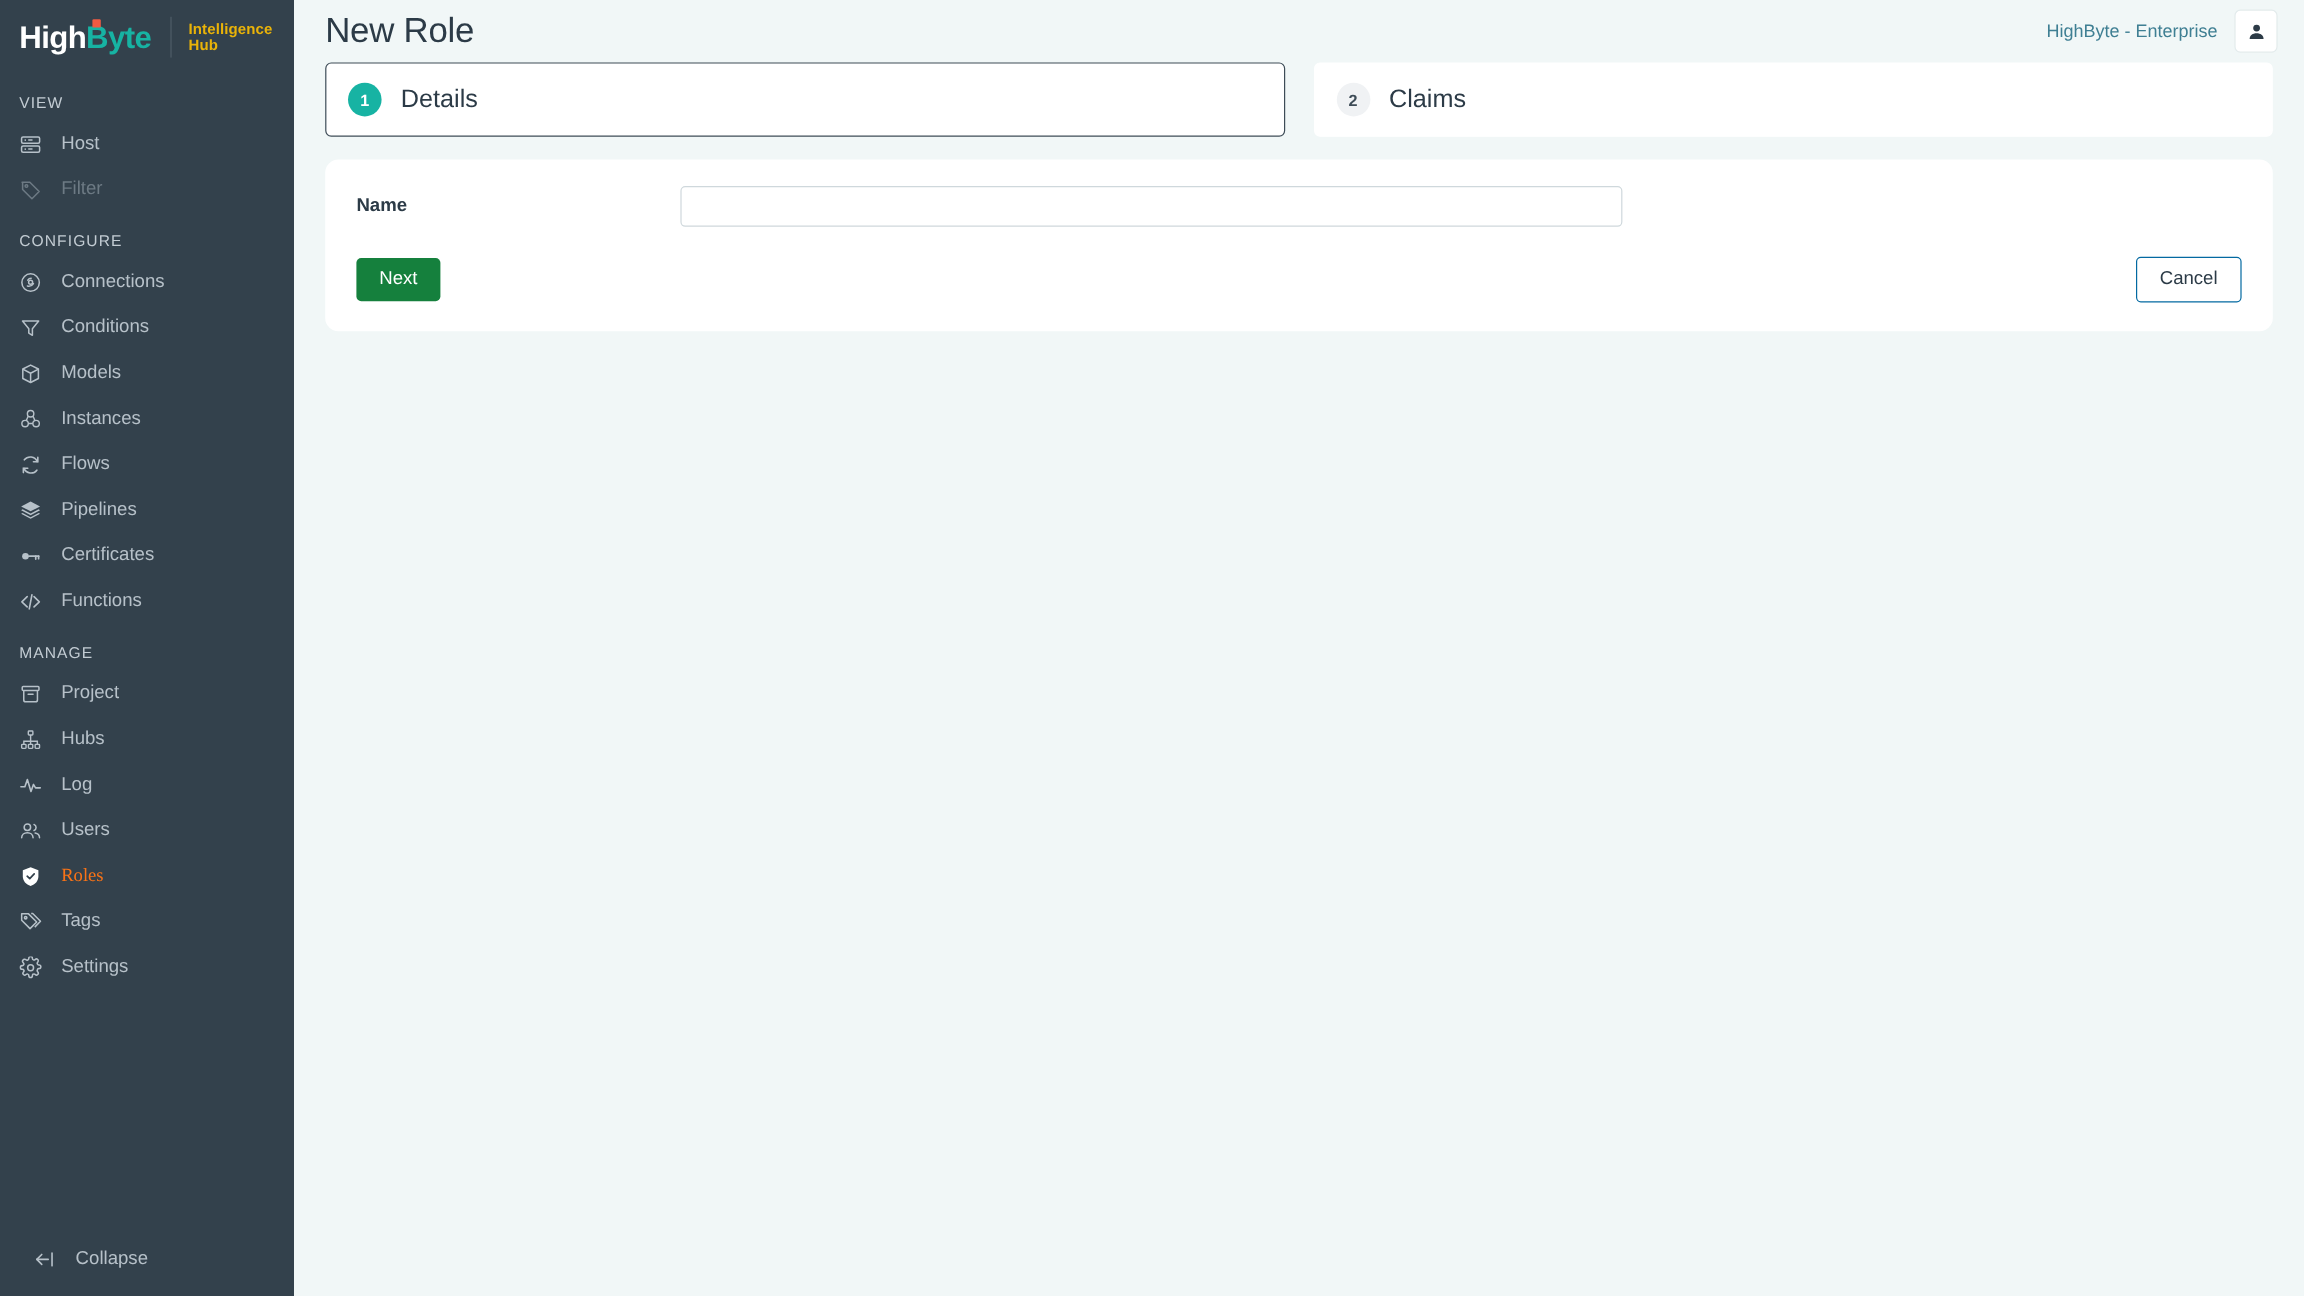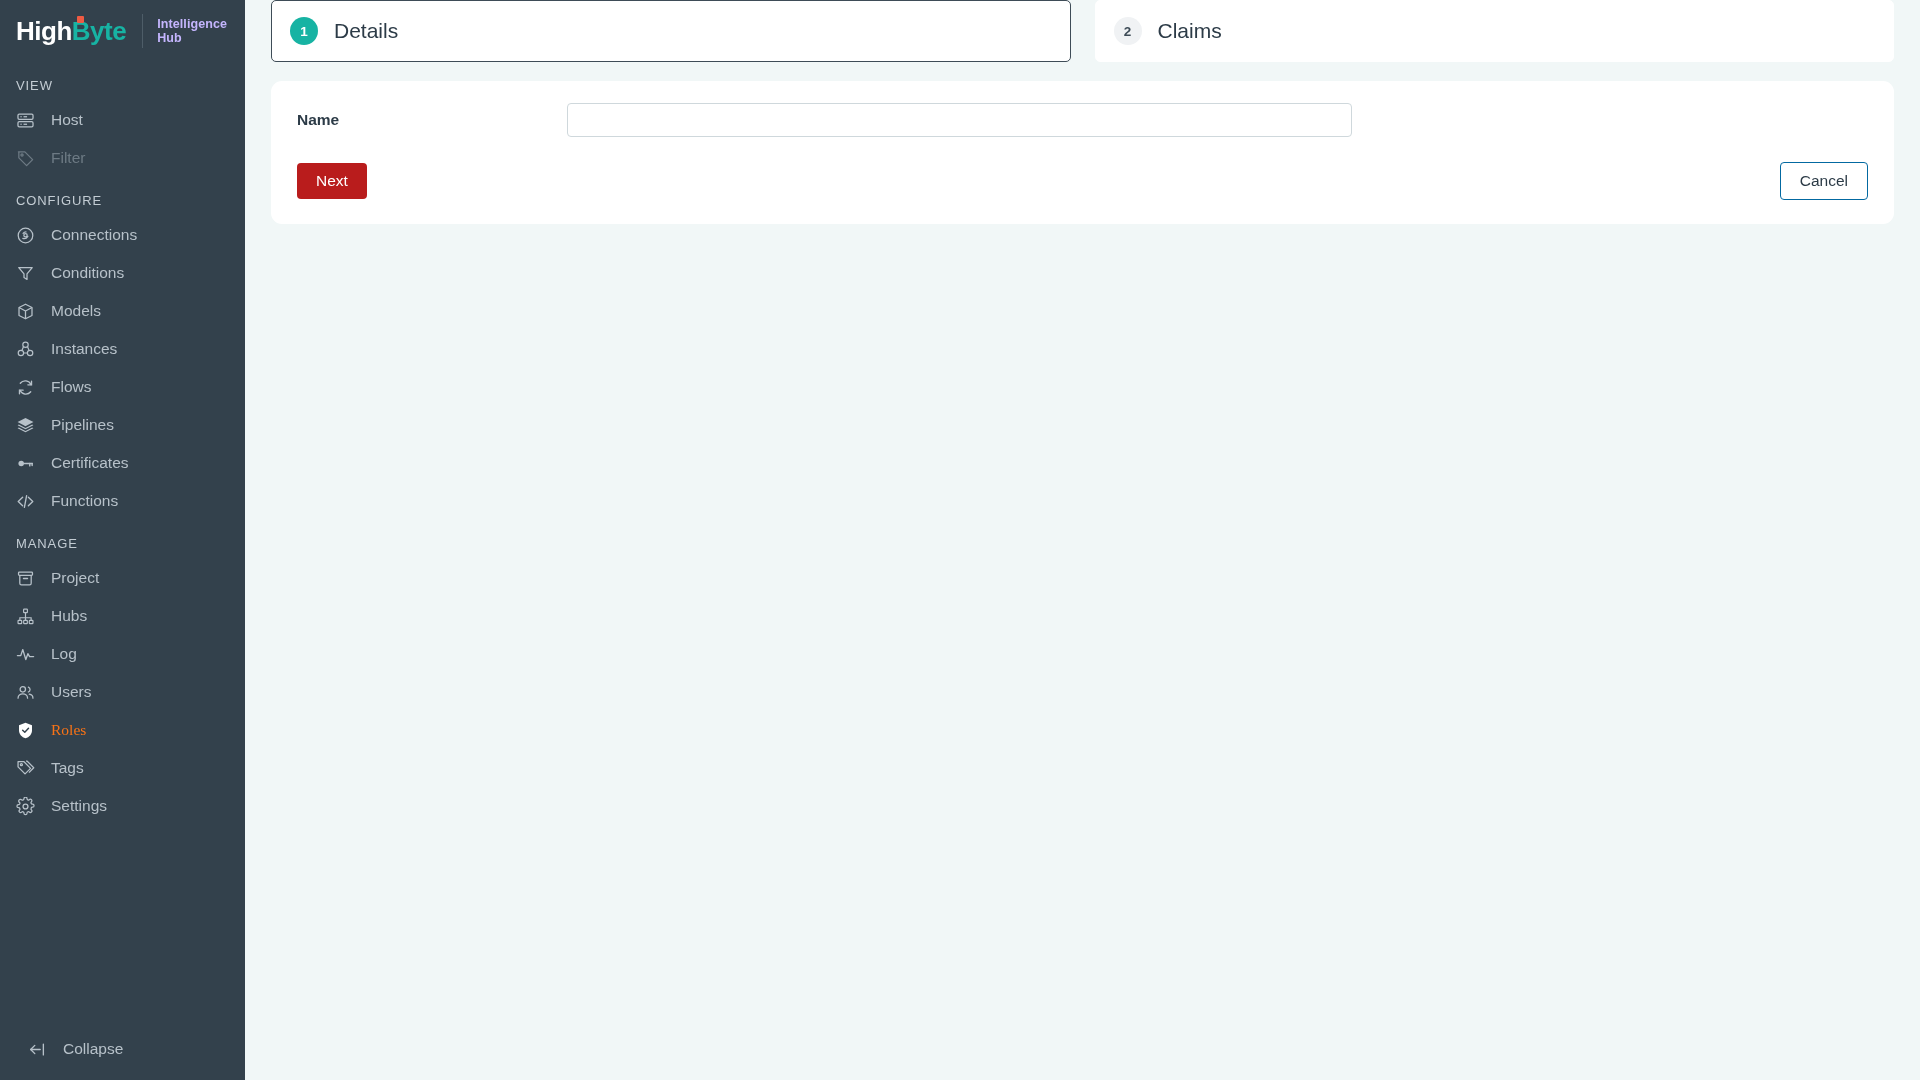--- a/index.html
+++ b/index.html
@@ -34,21 +34,21 @@
   .logo-dot {
     position: absolute; width: 7px; height: 7px;
     background: #ef5b43; border-radius: 1px;
     left: 61px; top: -2px;
   }
   .logo-sep {
     width: 1px; height: 34px; background: #4e5d68;
     margin: 0 14px 0 16px;
   }
   .logo-sub {
-    color: #c4b5fd; font-size: 12.5px; font-weight: 700;
+    color: #eab308; font-size: 12.5px; font-weight: 700;
     line-height: 14px; letter-spacing: 0.1px;
   }
 
   .nav-section {
     font-size: 13px; letter-spacing: 0.9px;
     color: #c3ccd3; padding: 16px 0 8px 16px;
     font-weight: 400;
   }
   .nav-item {
     display: flex; align-items: center;
@@ -126,21 +126,21 @@
   }
   .form-input {
     width: 785px; height: 34px;
     border: 1px solid #cfd8dc; border-radius: 4px;
     background: #ffffff; padding: 0 10px;
     font-family: "Liberation Sans", sans-serif; font-size: 15px; color: #2c3b47;
     outline: none;
   }
   .actions { display: flex; align-items: center; margin-top: 25px; }
   .btn-next {
-    background: #b91c1c; color: #ffffff;
+    background: #15803d; color: #ffffff;
     border: none; border-radius: 4px;
     font-size: 15.5px; padding: 9px 19px;
     font-family: "Liberation Sans", sans-serif; cursor: pointer;
   }
   .btn-cancel {
     margin-left: auto;
     background: #ffffff; color: #2c3b47;
     border: 1px solid #0369a1; border-radius: 4px;
     font-size: 15.5px; padding: 9px 19px;
     font-family: "Liberation Sans", sans-serif; cursor: pointer;
@@ -367,20 +367,34 @@
           <polyline points="8.6,6.8 3.4,12 8.6,17.2"></polyline>
           <line x1="19.4" y1="5.2" x2="19.4" y2="18.8"></line>
         </svg>
       </span>
       <span class="lbl">Collapse</span>
     </div>
   </aside>
 
   <main class="main">
 
+    <div class="topbar">
+      <div class="page-title">New Role</div>
+      <div class="topbar-right">
+        <div class="tenant">HighByte - Enterprise</div>
+        <div class="user-btn">
+          <span>
+            <svg width="17" height="17" viewBox="0 0 24 24" fill="#2c3b47">
+              <circle cx="12" cy="7.6" r="4"></circle>
+              <path d="M3.8 20.6c0-4.3 3.7-6.8 8.2-6.8s8.2 2.5 8.2 6.8z"></path>
+            </svg>
+          </span>
+        </div>
+      </div>
+    </div>
 
     <div class="steps">
       <div class="step active">
         <div class="step-badge">1</div>
         <div class="step-label">Details</div>
       </div>
       <div class="step inactive">
         <div class="step-badge">2</div>
         <div class="step-label">Claims</div>
       </div>

